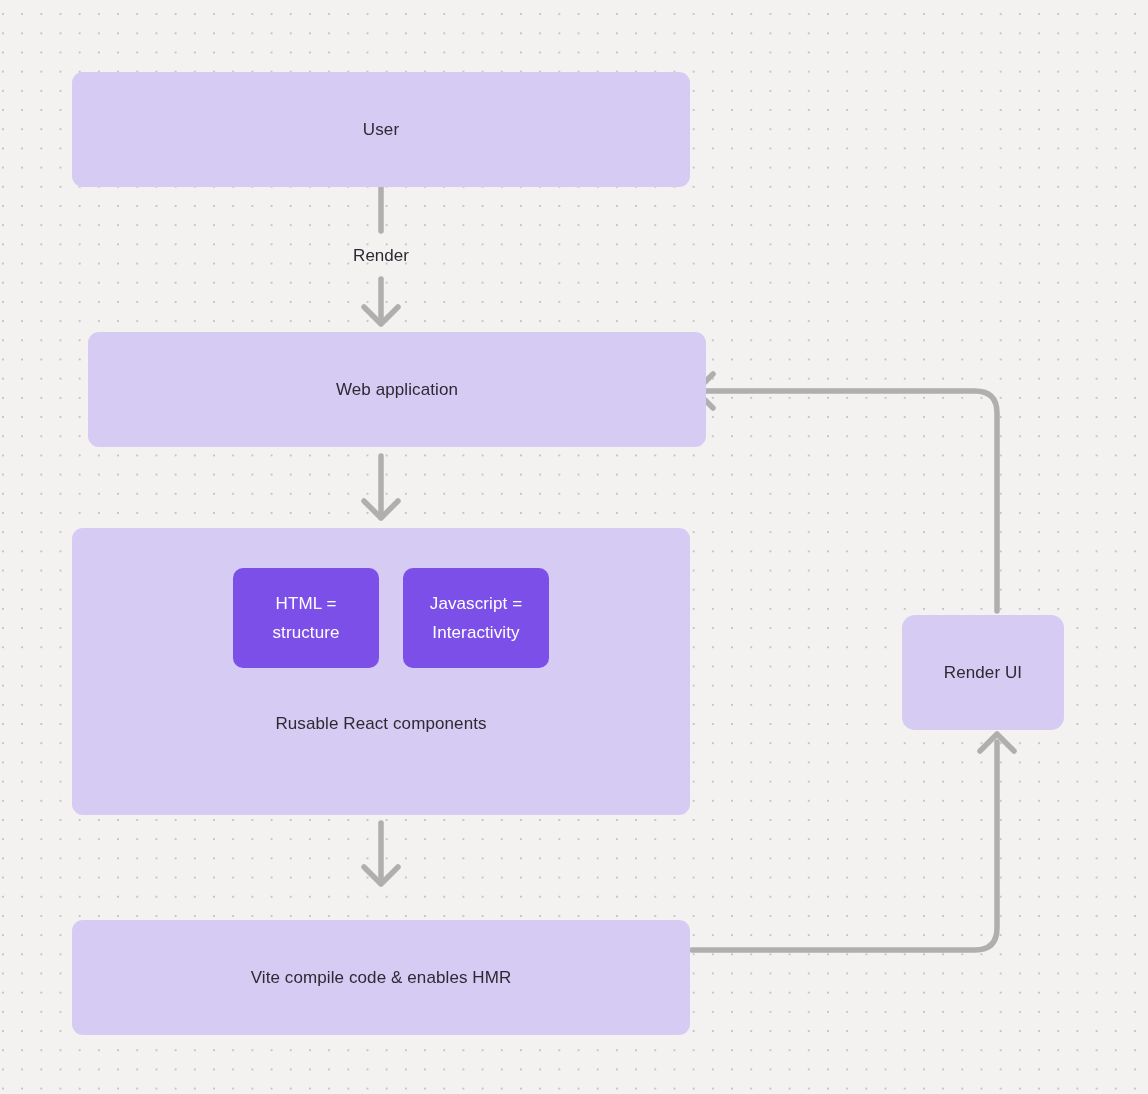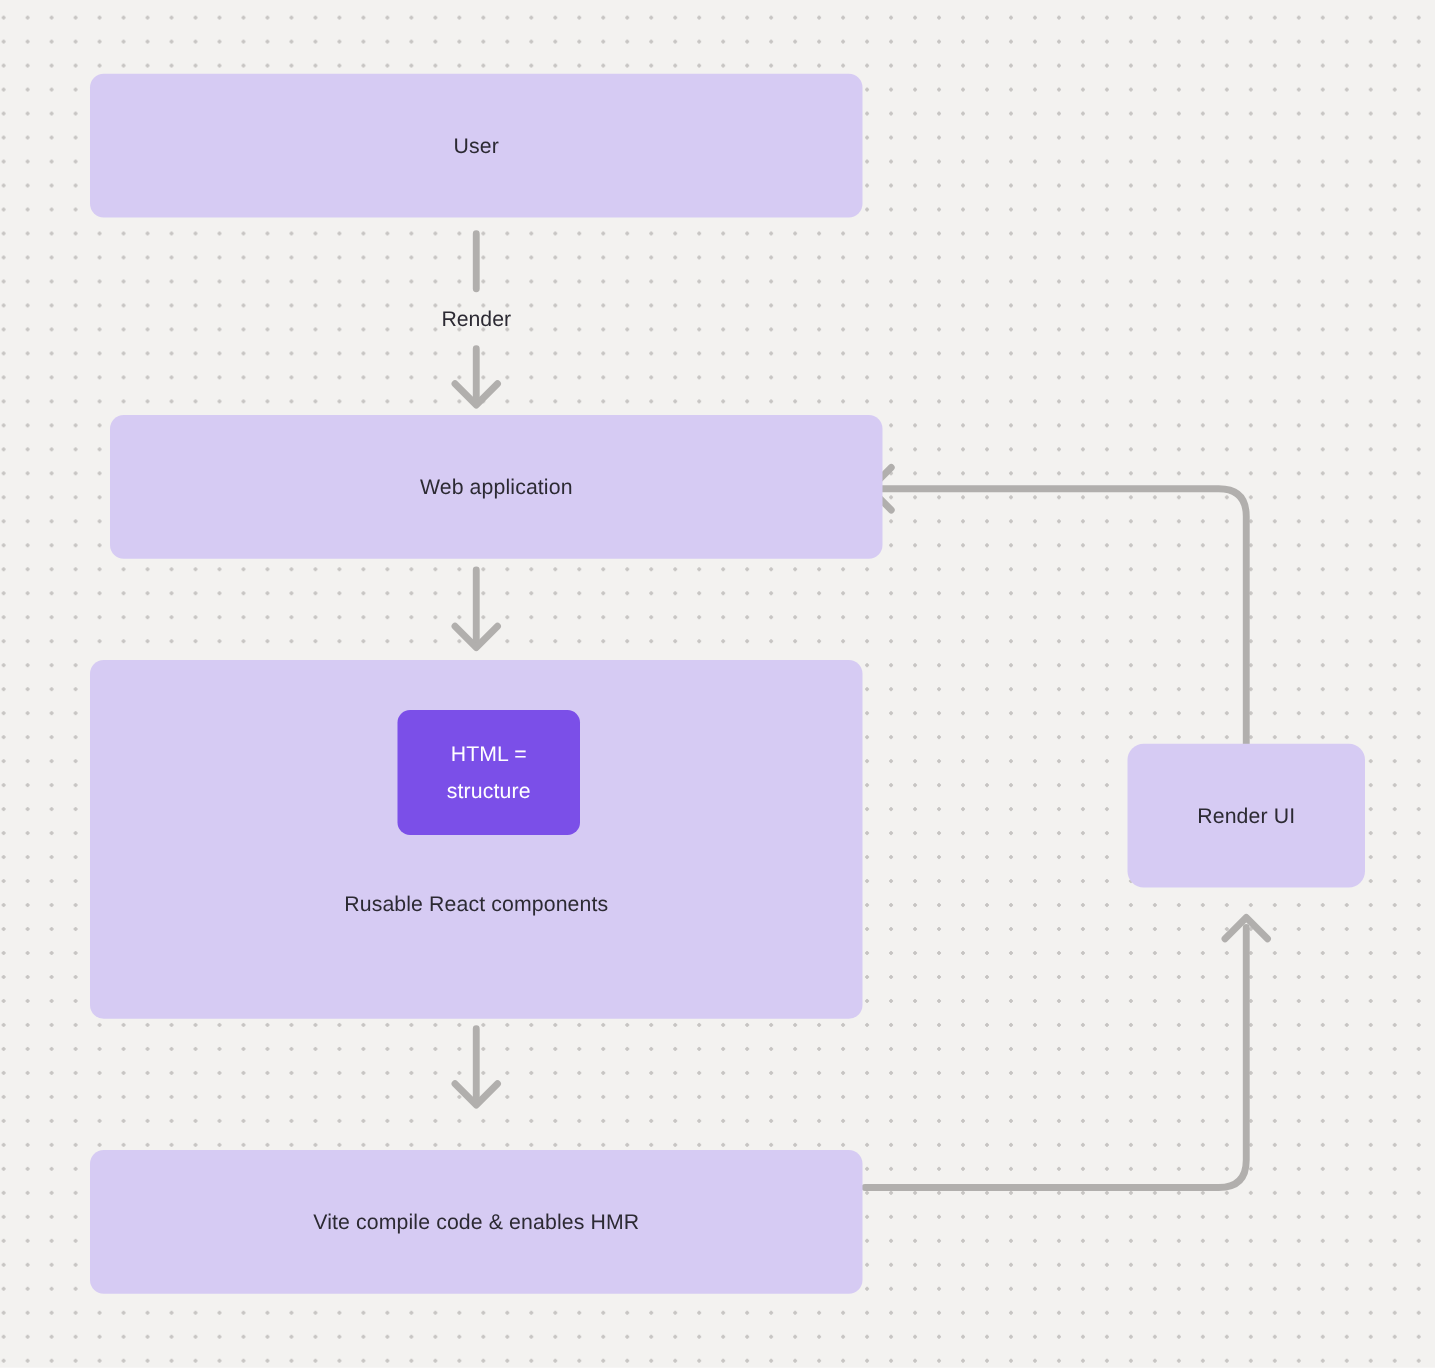--- a/index.html
+++ b/index.html
@@ -32,26 +32,26 @@
     z-index: 2;
     background: #d6cbf3;
     border-radius: 11px;
     display: flex;
     align-items: center;
     justify-content: center;
     color: #2c2a33;
     font-size: 17px;
     letter-spacing: 0.1px;
   }
-  .node-user          { left: 72px;  top: 59px;  width: 618px; height: 115px; }
+  .node-user          { left: 72px;  top: 72px;  width: 618px; height: 115px; }
   .node-webapp        { left: 88px;  top: 332px; width: 618px; height: 115px; }
   .node-components    { left: 72px;  top: 528px; width: 618px; height: 287px;
                         flex-direction: column; justify-content: flex-start; }
   .node-vite          { left: 72px;  top: 892px; width: 618px; height: 115px; margin-top: 28px; }
-  .node-render-ui     { left: 902px; top: 595px; width: 190px; height: 115px; border-radius: 13px; }
+  .node-render-ui     { left: 902px; top: 615px; width: 162px; height: 115px; border-radius: 13px; }
 
   .child-row {
     display: flex;
     gap: 24px;
     margin-top: 40px;
     padding-left: 20px;
   }
   .child-node {
     width: 146px;
     height: 100px;
@@ -116,20 +116,23 @@
 
   <div class="node node-webapp">
     <span>Web application</span>
   </div>
 
   <div class="node node-components">
     <div class="child-row">
       <div class="child-node">
         <span>HTML = structure</span>
       </div>
+      <div class="child-node">
+        <span>Javascript = Interactivity</span>
+      </div>
     </div>
     <div class="components-caption">Rusable React components</div>
   </div>
 
   <div class="node node-vite">
     <span>Vite compile code &amp; enables HMR</span>
   </div>
 
   <div class="node node-render-ui">
     <span>Render UI</span>

